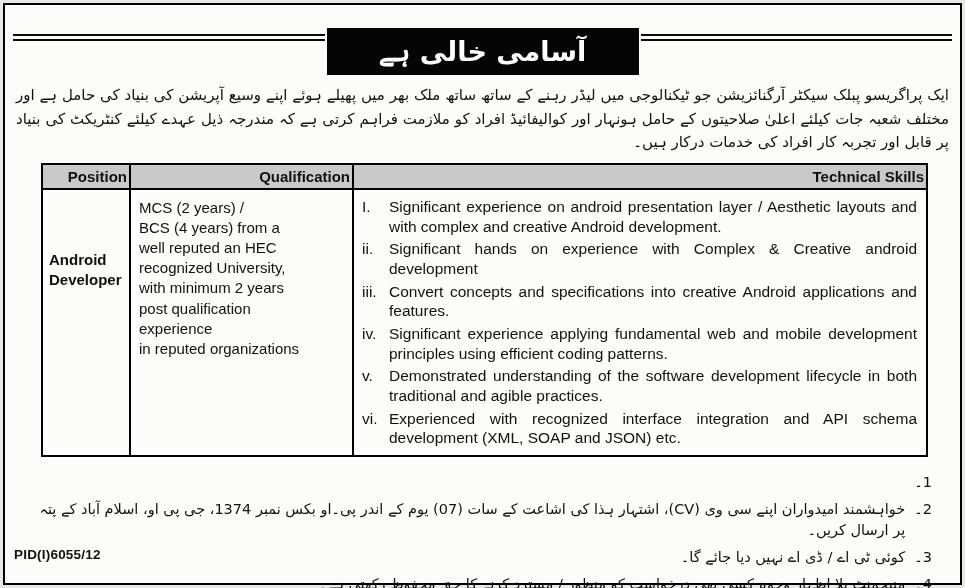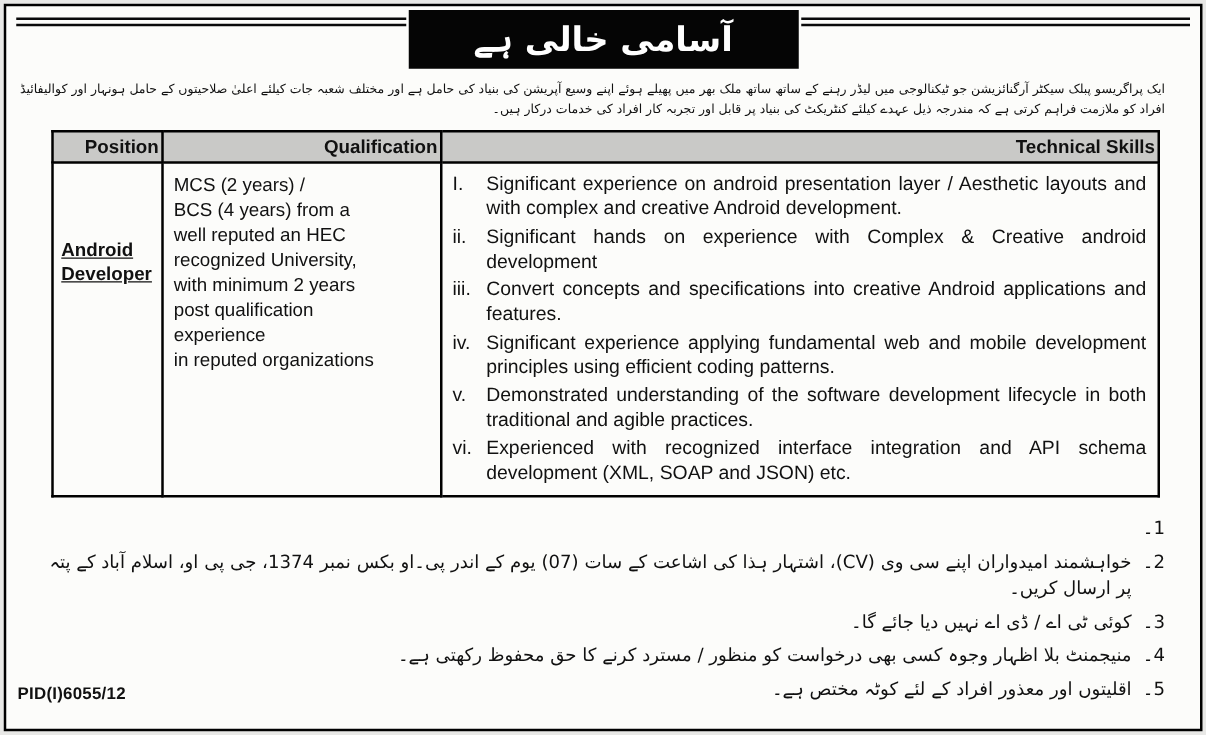--- a/index.html
+++ b/index.html
@@ -8,21 +8,21 @@
     background:#e8e8e6;
     font-family:"Liberation Sans", sans-serif;
     color:#111;
     position:relative;
     overflow:hidden;
   }
   .ad {
     position:absolute; inset:3px;
     border:2px solid #000;
     background:#fcfcfa;
-    padding:0 8px;
+    padding:20px 8px;
   }
   
   .banner { display:flex; align-items:flex-start; margin-top:3px; }
   .rule {
     flex:1; height:7px; margin-top:6px;
     border-top:2px solid #0a0a0a;
     border-bottom:2px solid #0a0a0a;
   }
   .title-box {
     width:312px; height:47px; margin:0 2px;
@@ -30,43 +30,42 @@
     display:flex; align-items:center; justify-content:center;
     direction:rtl;
     font-family:"DejaVu Sans", sans-serif;
     font-size:27px; font-weight:bold;
   }
   
   .intro {
     direction:rtl;
     text-align:justify;
     font-family:"DejaVu Sans", sans-serif;
-    font-size:10px; line-height:1.58;
-    margin:9px 20px 0 3px;
+    font-size:15px; line-height:1.58;
+    margin:9px 3px 0 3px;
   }
   
   table.vacancy {
     border-collapse:collapse;
     table-layout:fixed;
     width:887px;
     margin:8px 0 0 28px;
   }
   table.vacancy th, table.vacancy td { border:2px solid #000; }
   table.vacancy th {
     background:#c9c9c7;
     font-size:15px; font-weight:bold;
     text-align:right; padding:3px 2px;
   }
   td.position-cell {
     vertical-align:top;
     font-weight:bold; font-size:15px; line-height:1.3;
     padding:60px 3px 4px 6px;
     white-space:pre-line;
     height:258px;
-    text-decoration:underline;
   }
   td.qual-cell {
     vertical-align:top;
     font-size:15px; line-height:1.34;
     padding:8px 3px 4px 8px;
     white-space:pre-line;
   }
   td.skills-cell { vertical-align:top; padding:7px 9px 4px 8px; }
   .skill { display:flex; font-size:15.5px; line-height:1.27; margin-bottom:3px; }
   .skill .num { flex:0 0 27px; }

